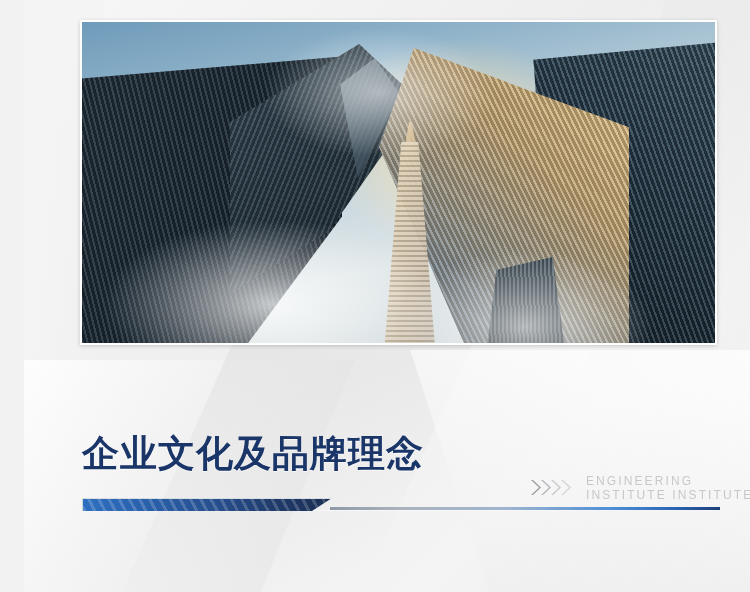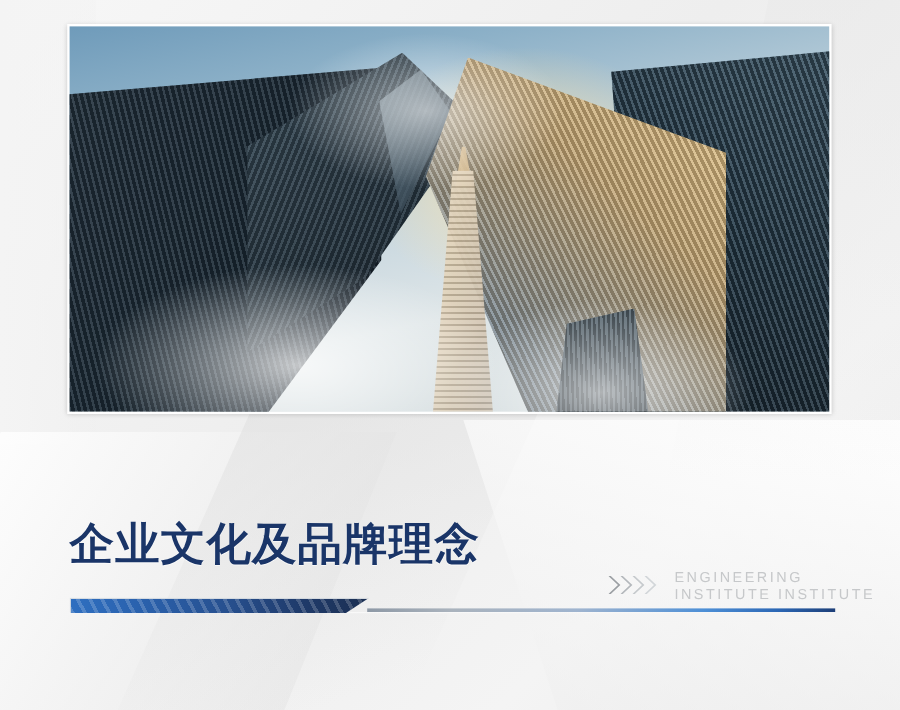--- a/index.html
+++ b/index.html
@@ -12,20 +12,21 @@
     position:relative;
     background:#f2f2f2;
   }
 
   
   #slide {
     position:absolute; inset:0;
     background:
       linear-gradient(135deg,#f7f7f7 0%,#eeeeee 45%,#f4f4f4 75%,#ebebeb 100%);
     overflow:hidden;
+    margin-left:24px;
   }
   .facet { position:absolute; pointer-events:none; }
   .facet-a {
     left:-60px; top:360px; width:330px; height:300px;
     background:linear-gradient(100deg, rgba(255,255,255,.85) 0%, rgba(228,228,228,.55) 100%);
     transform:skewX(-22deg);
   }
   .facet-b {
     left:150px; top:330px; width:240px; height:290px;
     background:linear-gradient(160deg, rgba(222,222,222,.55) 0%, rgba(248,248,248,0) 85%);

